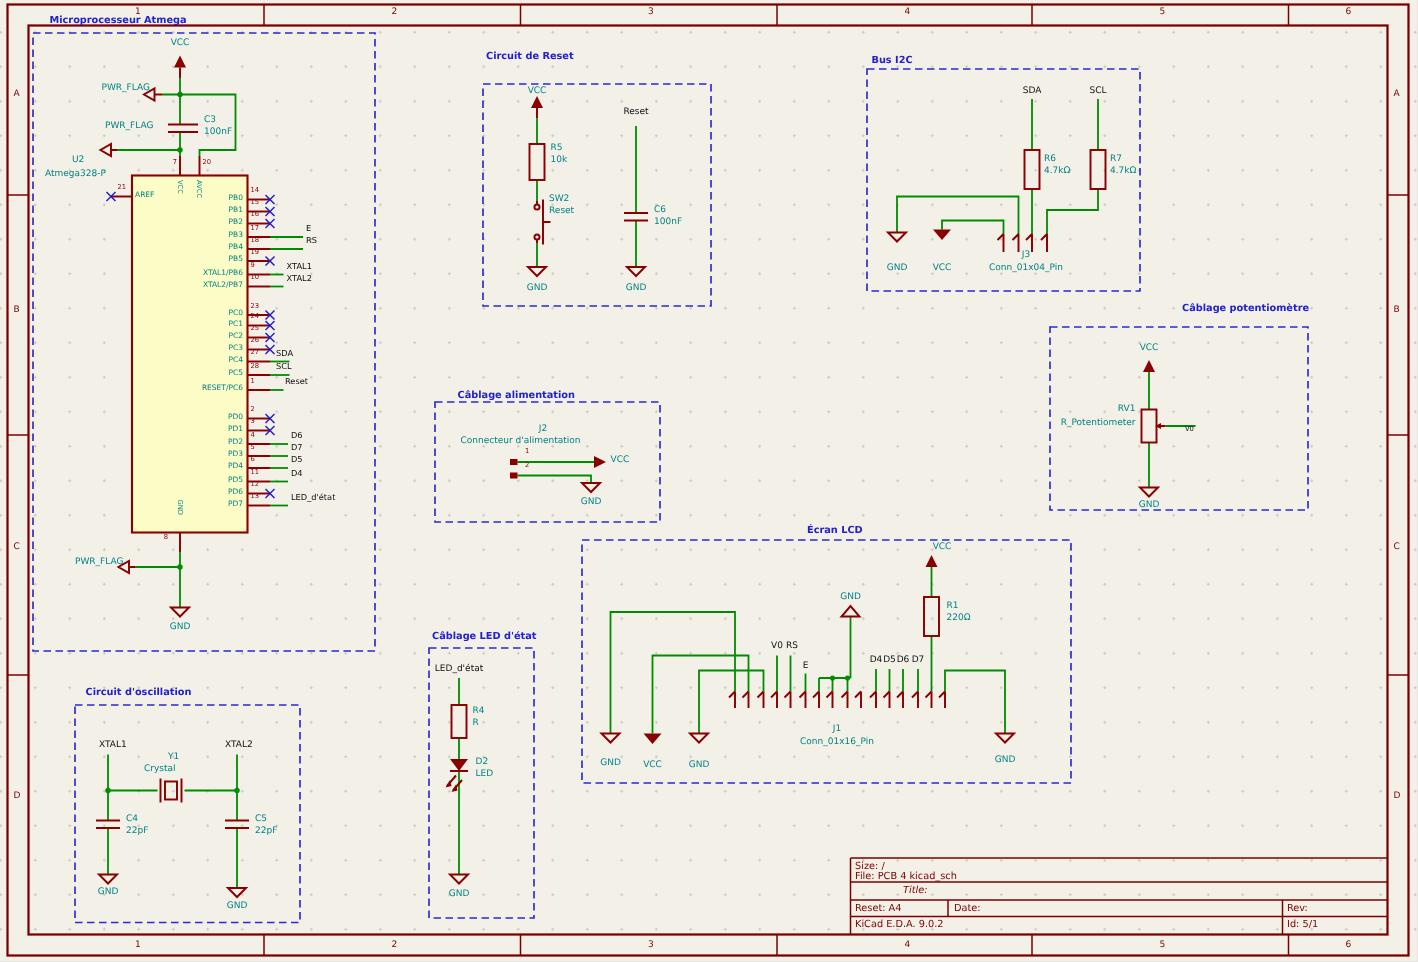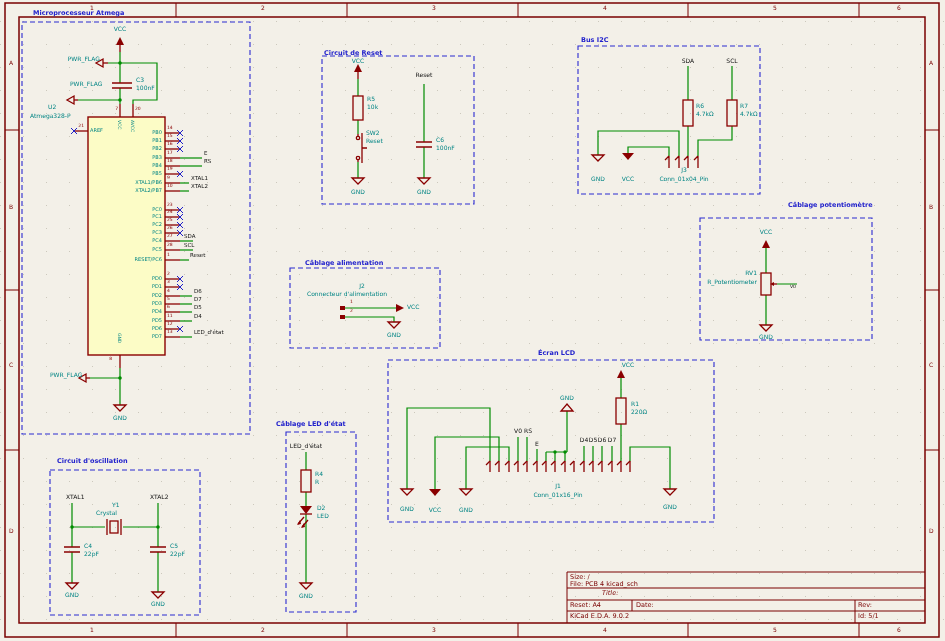--- a/index.html
+++ b/index.html
@@ -298,26 +298,26 @@
       <circle class="junc" cx="72" cy="527" r="1.8"></circle>
       <circle class="junc" cx="158" cy="527" r="1.8"></circle>
     </g>
 
     <g class="bord2">
       <path d="M567 572h358M567 588h358M567 600h358M567 611h358M567 572v51M632 600v11M855 600v23"></path>
     </g>
   </svg>
 
   <div class="sec-title" style="left:33px;top:10px">Microprocesseur Atmega</div>
-  <div class="sec-title" style="left:324px;top:50px">Circuit de Reset</div>
+  <div class="sec-title" style="left:324px;top:34px">Circuit de Reset</div>
   <div class="sec-title" style="left:581px;top:37px">Bus I2C</div>
   <div class="sec-title" style="left:788px;top:202px">Câblage potentiomètre</div>
   <div class="sec-title" style="left:305px;top:260px">Câblage alimentation</div>
   <div class="sec-title" style="left:538px;top:350px">Écran LCD</div>
-  <div class="sec-title" style="left:276px;top:421px">Câblage LED d'état</div>
+  <div class="sec-title" style="left:288px;top:421px">Câblage LED d'état</div>
   <div class="sec-title" style="left:57px;top:458px">Circuit d'oscillation</div>
 
   <div class="tb" style="left:570px;top:574px">Size: /</div>
   <div class="tb" style="left:570px;top:581px">File: PCB 4 kicad_sch</div>
   <div class="tb it" style="left:602px;top:590px">Title:</div>
   <div class="tb" style="left:570px;top:602px">Reset: A4</div>
   <div class="tb" style="left:636px;top:602px">Date:</div>
   <div class="tb" style="left:858px;top:602px">Rev:</div>
   <div class="tb" style="left:570px;top:613px">KiCad E.D.A. 9.0.2</div>
   <div class="tb" style="left:858px;top:613px">Id: 5/1</div>

